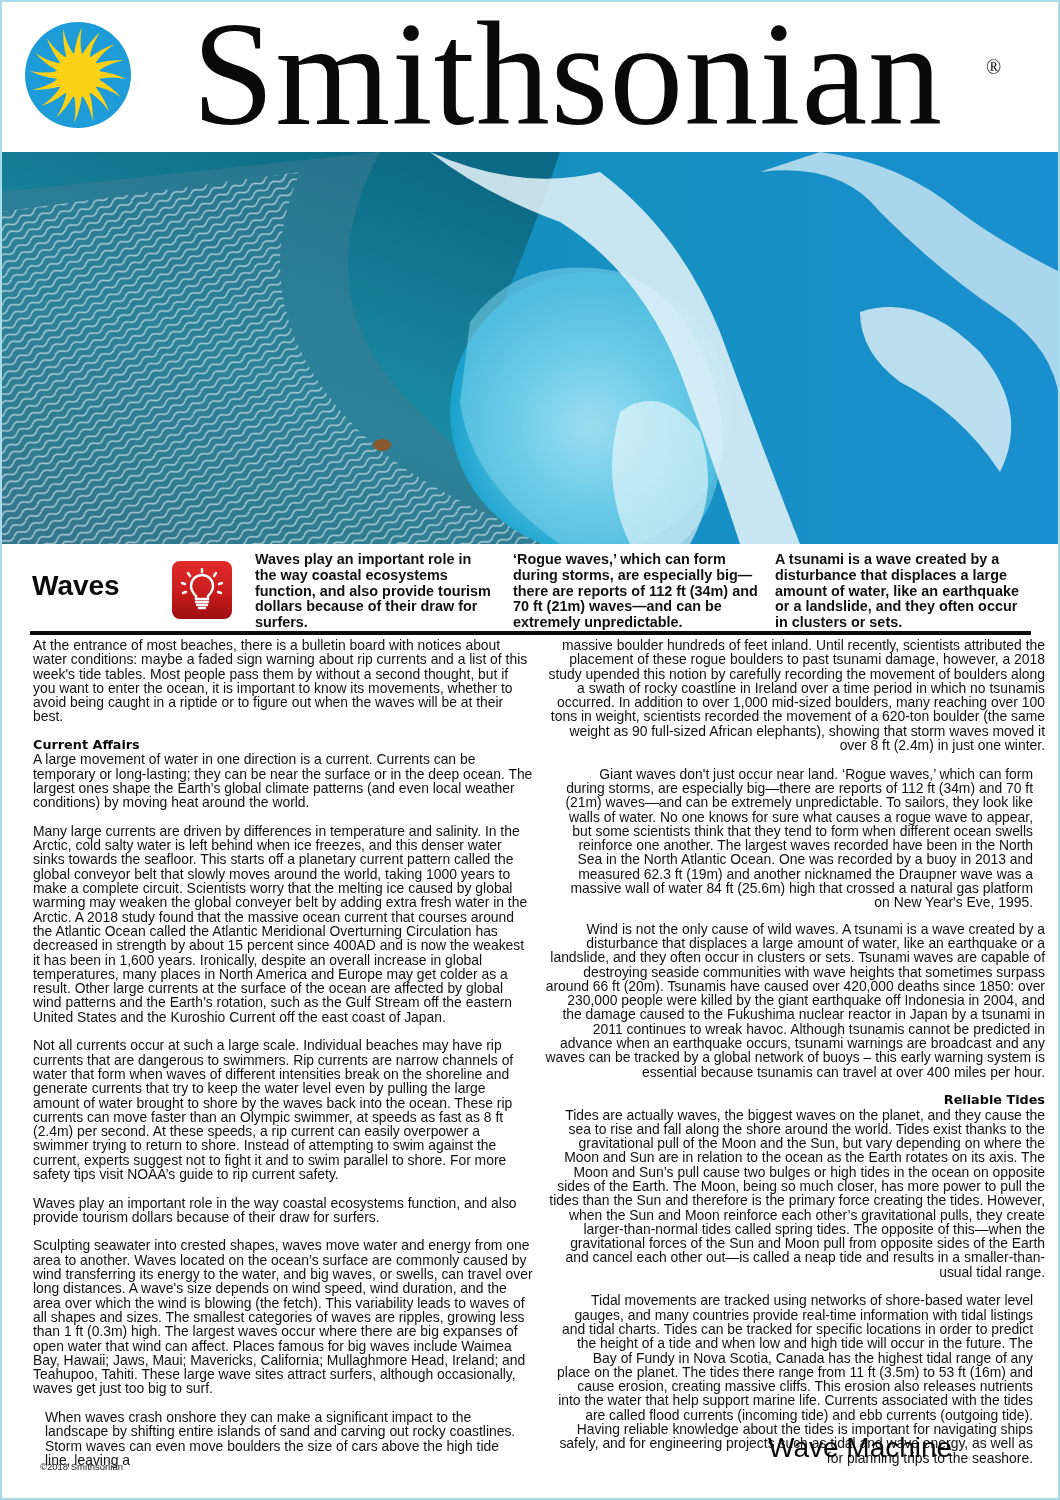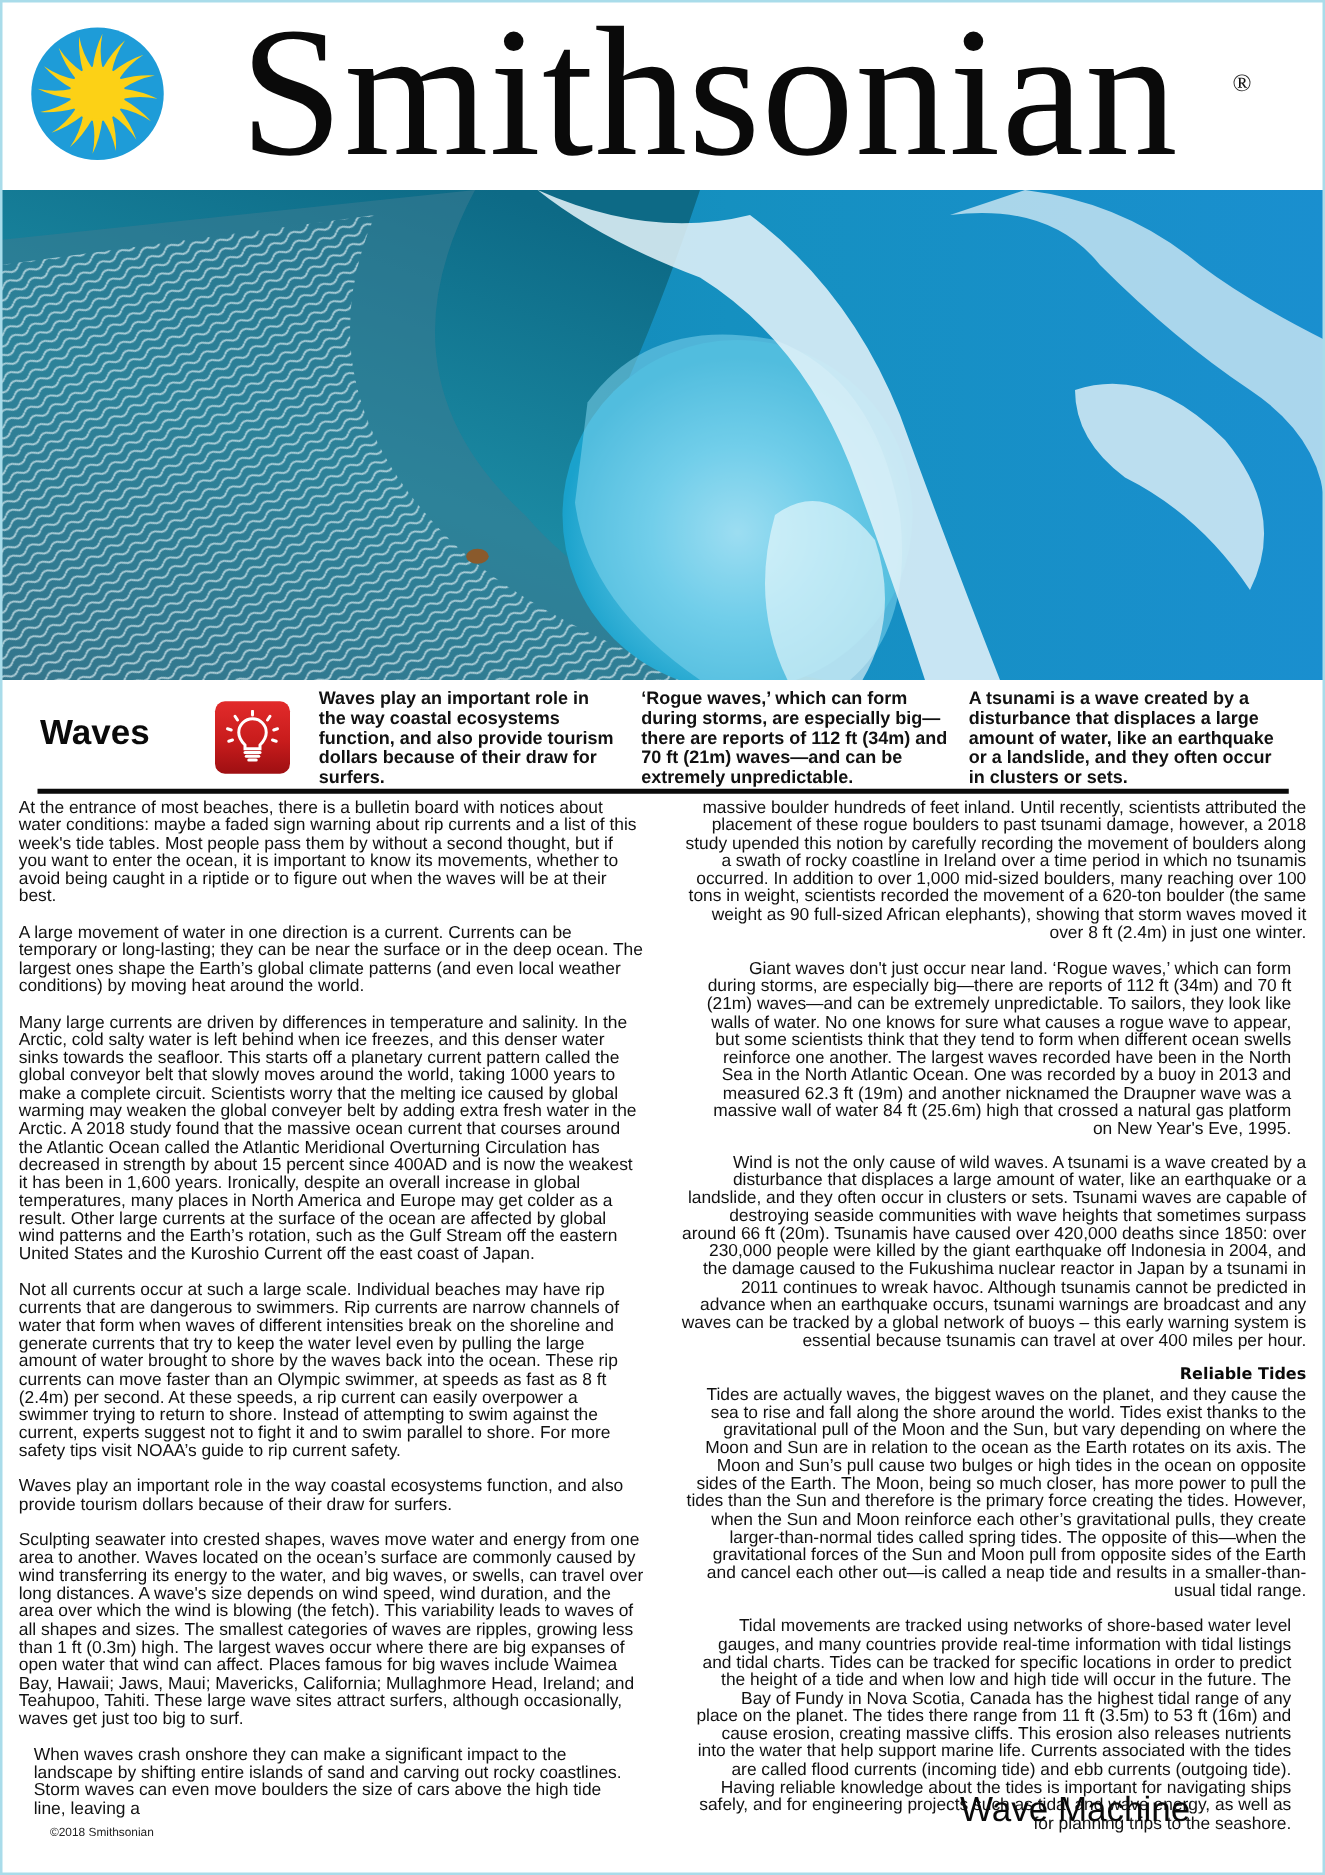--- a/index.html
+++ b/index.html
@@ -48,21 +48,21 @@
     }
     .callout.c1 { left: 255px; width: 240px; }
     .callout.c2 { left: 513px; width: 250px; }
     .callout.c3 { left: 775px; width: 250px; }
     .divider {
       position: absolute; left: 30px; top: 631px; width: 1001px; height: 4px; background: #0a0a0a;
     }
 
     
     .col { position: absolute; top: 638px; width: 500px; font-size: 13.9px; line-height: 14.3px; color: #111; }
-    .col.left { left: 15px; }
+    .col.left { left: 33px; }
     .col.right { left: 545px; text-align: right; }
     .col p { margin: 0 0 14.3px 0; }
     .col p.tight { margin: 12px; }
     .col h3 {
       font-family: "DejaVu Sans", sans-serif; font-weight: bold; font-size: 12.8px; line-height: 14.3px; color: #0a0a0a;
     }
 
     .copyright { position: absolute; left: 40px; top: 1461px; font-size: 9.5px; color: #222; }
     .footer-title {
       position: absolute; left: 768px; top: 1432px;
@@ -163,20 +163,21 @@
     <line x1="41" y1="25" x2="38" y2="24"></line>
   </svg>
 </div>
 <p class="callout c1">Waves play an important role in the way coastal ecosystems function, and also provide tourism dollars because of their draw for surfers.</p>
 <p class="callout c2">‘Rogue waves,’ which can form during storms, are especially big—there are reports of 112 ft (34m) and 70 ft (21m) waves—and can be extremely unpredictable.</p>
 <p class="callout c3">A tsunami is a wave created by a disturbance that displaces a large amount of water, like an earthquake or a landslide, and they often occur in clusters or sets.</p>
 <div class="divider"></div>
 
 <article class="col left">
   <p>At the entrance of most beaches, there is a bulletin board with notices about water conditions: maybe a faded sign warning about rip currents and a list of this week's tide tables. Most people pass them by without a second thought, but if you want to enter the ocean, it is important to know its movements, whether to avoid being caught in a riptide or to figure out when the waves will be at their best.</p>
+  <h3>Current Affairs</h3>
   <p>A large movement of water in one direction is a current. Currents can be temporary or long-lasting; they can be near the surface or in the deep ocean. The largest ones shape the Earth’s global climate patterns (and even local weather conditions) by moving heat around the world.</p>
   <p>Many large currents are driven by differences in temperature and salinity. In the Arctic, cold salty water is left behind when ice freezes, and this denser water sinks towards the seafloor. This starts off a planetary current pattern called the global conveyor belt that slowly moves around the world, taking 1000 years to make a complete circuit. Scientists worry that the melting ice caused by global warming may weaken the global conveyer belt by adding extra fresh water in the Arctic. A 2018 study found that the massive ocean current that courses around the Atlantic Ocean called the Atlantic Meridional Overturning Circulation has decreased in strength by about 15 percent since 400AD and is now the weakest it has been in 1,600 years. Ironically, despite an overall increase in global temperatures, many places in North America and Europe may get colder as a result. Other large currents at the surface of the ocean are affected by global wind patterns and the Earth’s rotation, such as the Gulf Stream off the eastern United States and the Kuroshio Current off the east coast of Japan.</p>
   <p>Not all currents occur at such a large scale. Individual beaches may have rip currents that are dangerous to swimmers. Rip currents are narrow channels of water that form when waves of different intensities break on the shoreline and generate currents that try to keep the water level even by pulling the large amount of water brought to shore by the waves back into the ocean. These rip currents can move faster than an Olympic swimmer, at speeds as fast as 8 ft (2.4m) per second. At these speeds, a rip current can easily overpower a swimmer trying to return to shore. Instead of attempting to swim against the current, experts suggest not to fight it and to swim parallel to shore. For more safety tips visit NOAA’s guide to rip current safety.</p>
   <p>Waves play an important role in the way coastal ecosystems function, and also provide tourism dollars because of their draw for surfers.</p>
   <p>Sculpting seawater into crested shapes, waves move water and energy from one area to another. Waves located on the ocean’s surface are commonly caused by wind transferring its energy to the water, and big waves, or swells, can travel over long distances. A wave's size depends on wind speed, wind duration, and the area over which the wind is blowing (the fetch). This variability leads to waves of all shapes and sizes. The smallest categories of waves are ripples, growing less than 1 ft (0.3m) high. The largest waves occur where there are big expanses of open water that wind can affect. Places famous for big waves include Waimea Bay, Hawaii; Jaws, Maui; Mavericks, California; Mullaghmore Head, Ireland; and Teahupoo, Tahiti. These large wave sites attract surfers, although occasionally, waves get just too big to surf.</p>
   <p class="tight">When waves crash onshore they can make a significant impact to the landscape by shifting entire islands of sand and carving out rocky coastlines. Storm waves can even move boulders the size of cars above the high tide line, leaving a</p>
 </article>
 
 <article class="col right">
   <p>massive boulder hundreds of feet inland. Until recently, scientists attributed the placement of these rogue boulders to past tsunami damage, however, a 2018 study upended this notion by carefully recording the movement of boulders along a swath of rocky coastline in Ireland over a time period in which no tsunamis occurred. In addition to over 1,000 mid-sized boulders, many reaching over 100 tons in weight, scientists recorded the movement of a 620-ton boulder (the same weight as 90 full-sized African elephants), showing that storm waves moved it over 8 ft (2.4m) in just one winter.</p>

